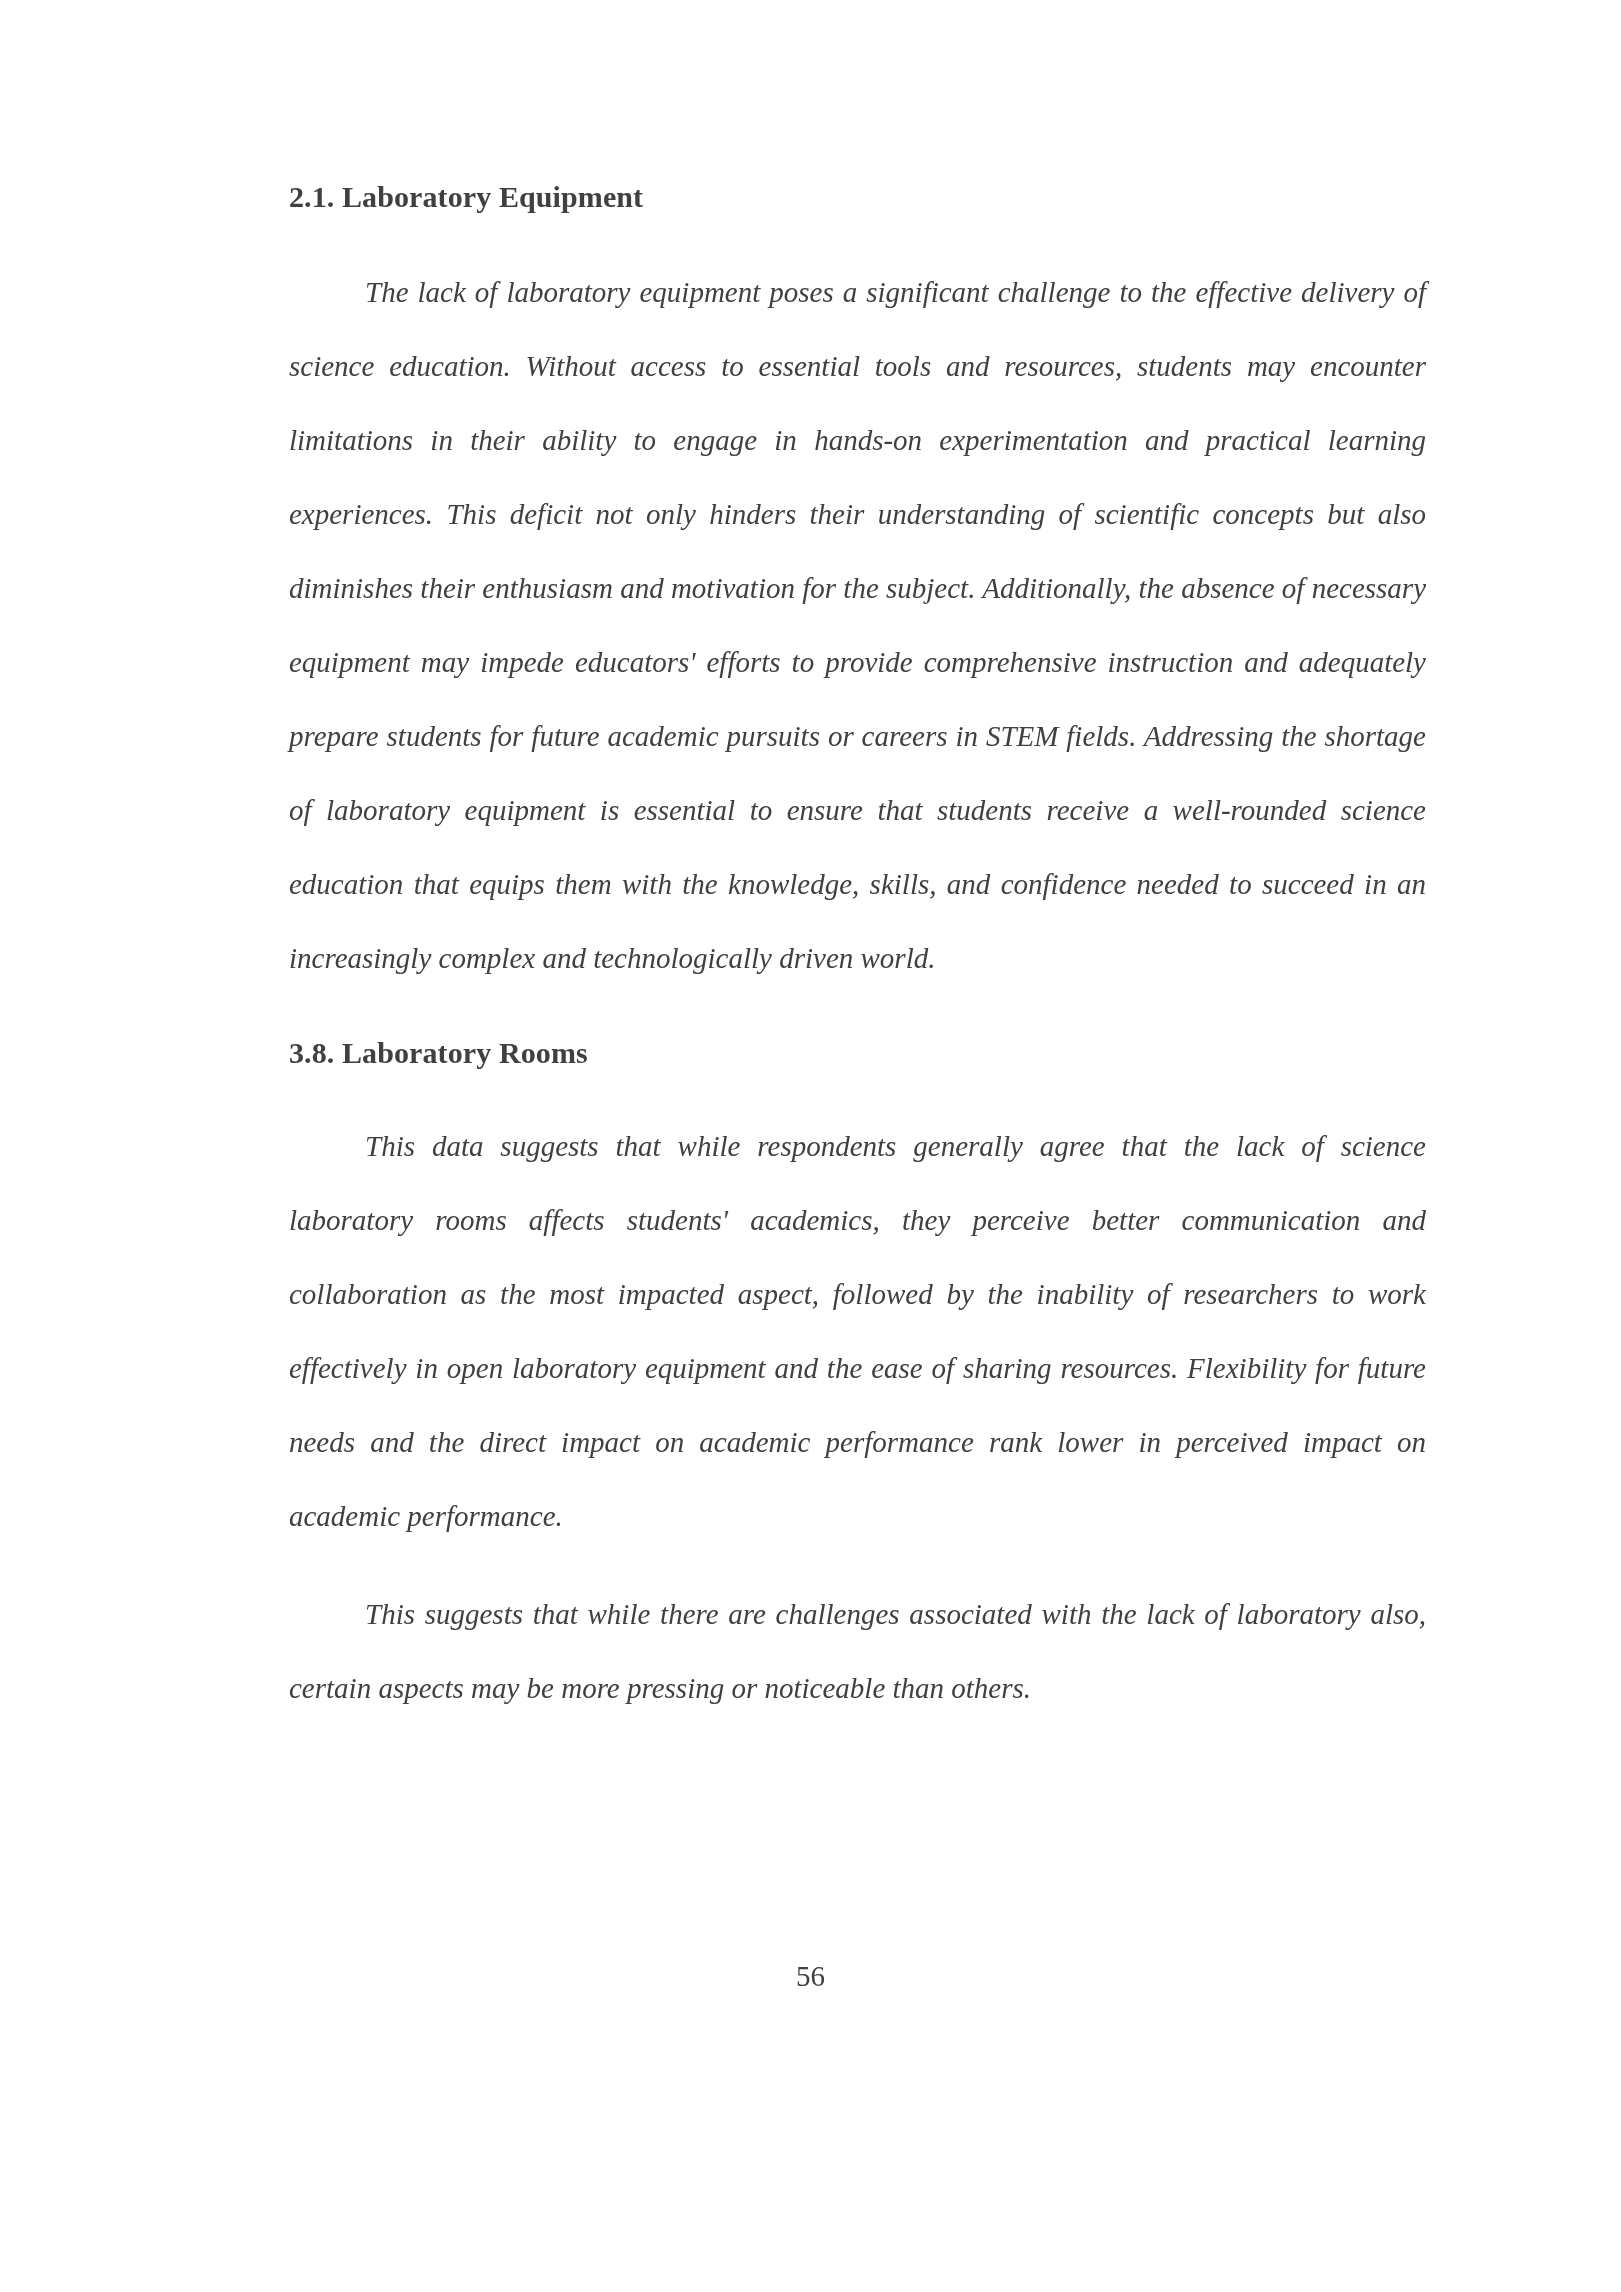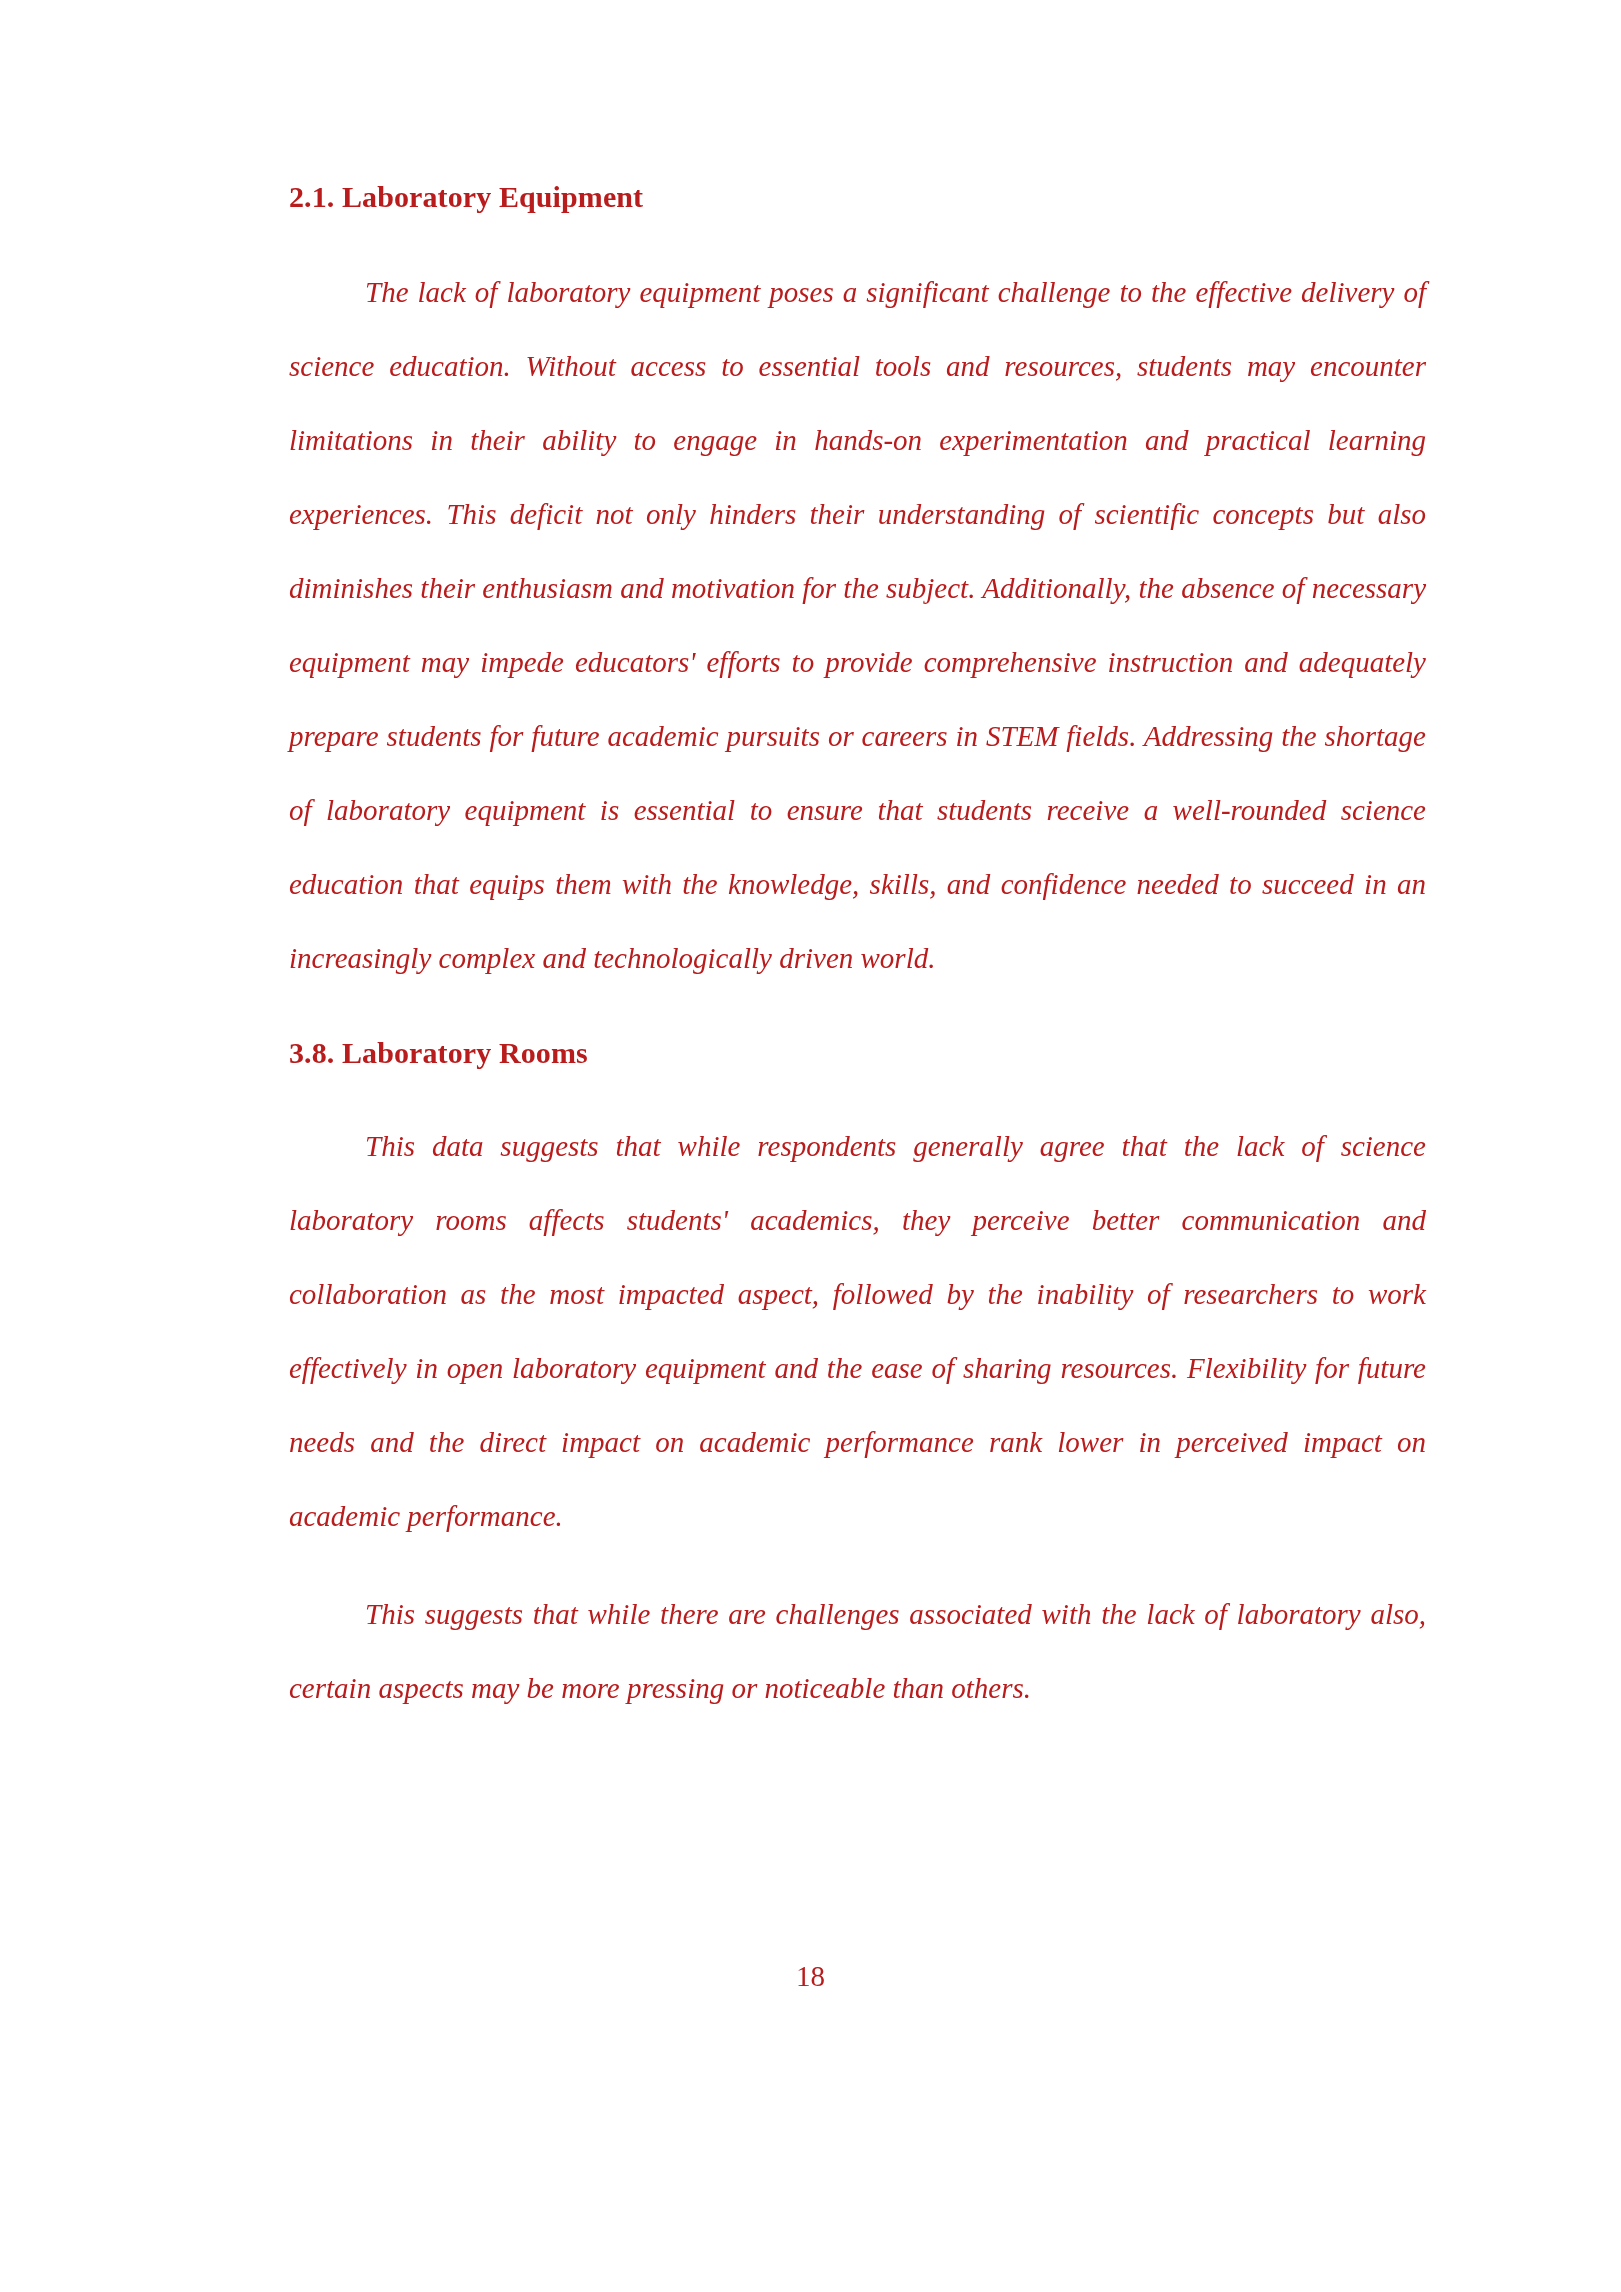--- a/index.html
+++ b/index.html
@@ -8,21 +8,21 @@
     background: #ffffff;
   }
   .page {
     position: relative;
     width: 1621px;
     height: 2293px;
     background: #ffffff;
     margin: 0 auto;
     overflow: hidden;
     font-family: "Liberation Serif", "DejaVu Serif", serif;
-    color: #b91c1c;
+    color: #404040;
   }
   .content {
     position: absolute;
     left: 289px;
     top: 182px;
     width: 1137px;
   }
   .heading {
     font-size: 30px;
     font-weight: bold;
@@ -72,16 +72,16 @@
 
     <h3 class="heading heading-2-2">3.8. Laboratory Rooms</h3>
 
     <p class="body">This data suggests that while respondents generally agree that the lack of science laboratory rooms affects students' academics, they perceive better communication and collaboration as the most impacted aspect, followed by the inability of researchers to work effectively in open laboratory equipment and the ease of sharing resources. Flexibility for future needs and the direct impact on academic performance rank lower in perceived impact on academic performance.</p>
 
     <p class="body">This suggests that while there are challenges associated with the lack of laboratory also, certain aspects may be more pressing or noticeable than others.</p>
 
 
   </div>
 
-  <div class="page-number">18</div>
+  <div class="page-number">56</div>
 
 </div>
 
 
 </body></html>

